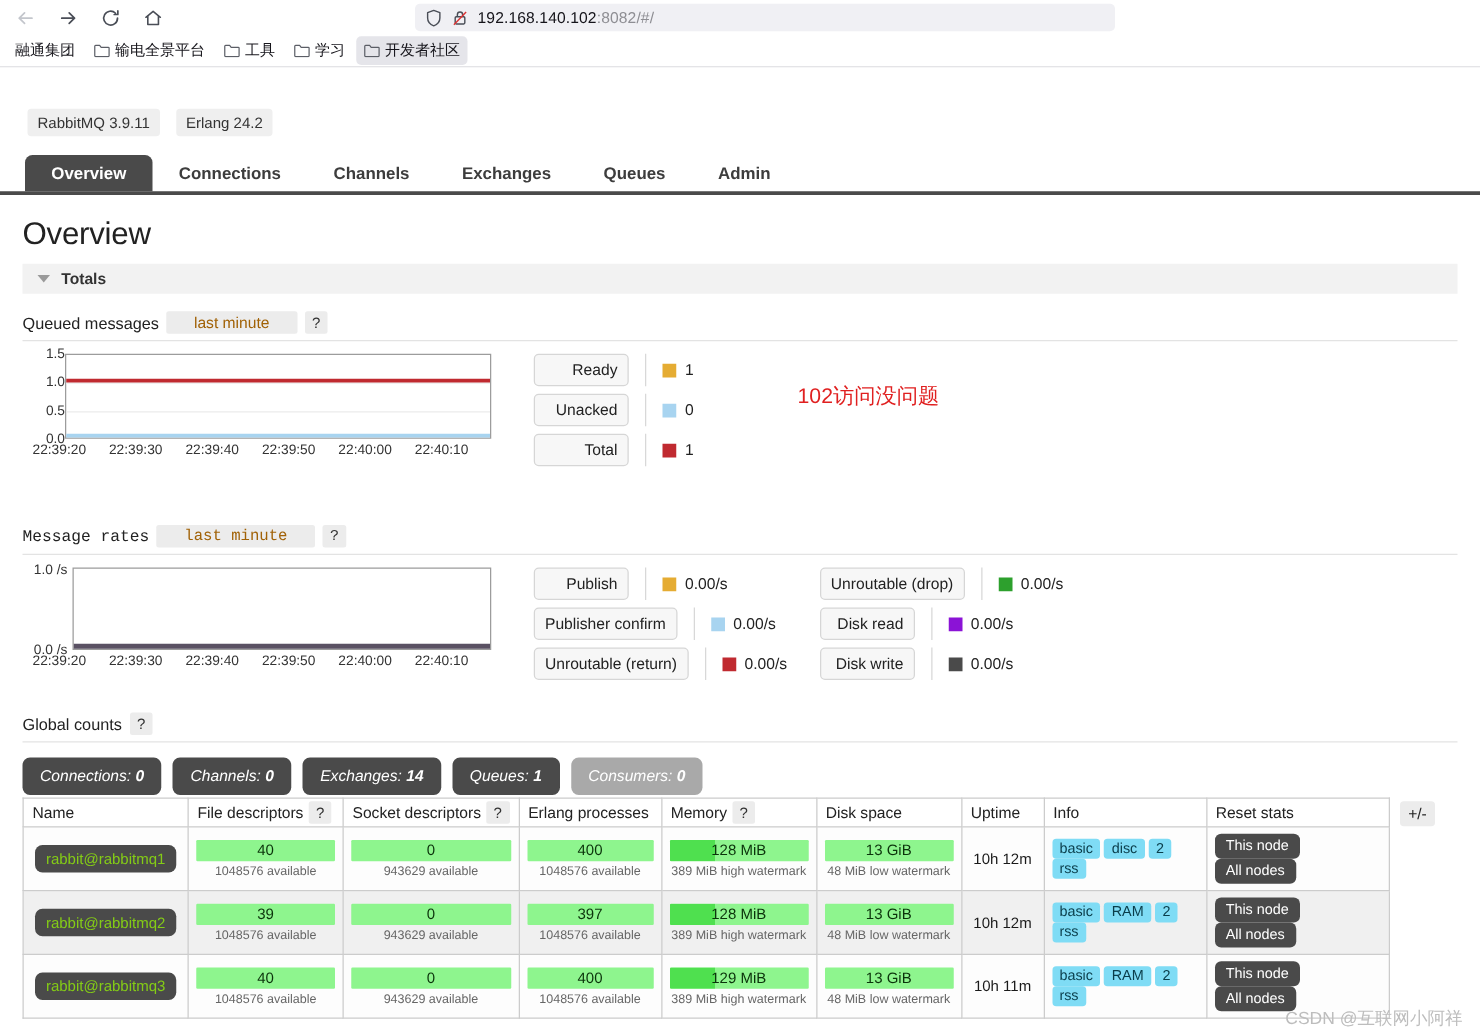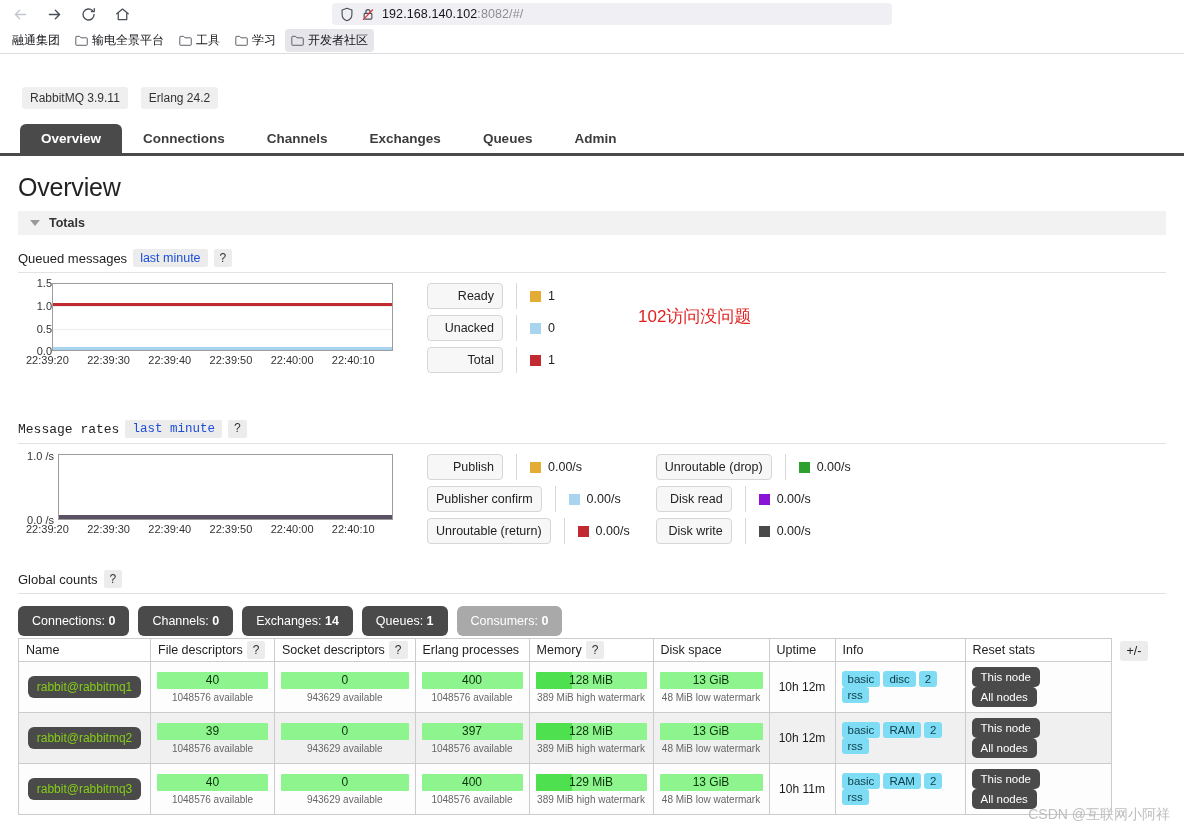--- a/index.html
+++ b/index.html
@@ -150,24 +150,24 @@
     align-items: center;
     gap: 6px;
     font-size: 13px;
     color: #222;
     border-bottom: 1px solid #e3e3e3;
     padding-bottom: 5px;
     margin-top: 14px;
   }
   .chip-grey {
     background: #ececec;
-    padding: 2px 7px;
+    padding: 2px 22px;
     border-radius: 2px;
     font-size: 12.5px;
-    color: #1d4ed8;
+    color: #a16207;
   }
   .chip-q {
     background: #ececec;
     padding: 2px 6px;
     border-radius: 2px;
     font-size: 12px;
     color: #333;
   }
 
   
@@ -223,20 +223,21 @@
   }
 
   
   .counts { display: flex; gap: 9px; margin-top: 12px; }
   .count-pill {
     background: #4a4a4a;
     color: #fff;
     border-radius: 6px;
     padding: 8px 14px;
     font-size: 12.5px;
+    font-style: italic;
   }
   .count-pill.muted { background: #a9a9a9; }
   .count-pill b { font-weight: bold; }
 
   
   .nodes-wrap { display: flex; align-items: flex-start; margin-top: 2px; }
   table.nodes {
     border-collapse: collapse;
     font-size: 12px;
     background: #fff;

